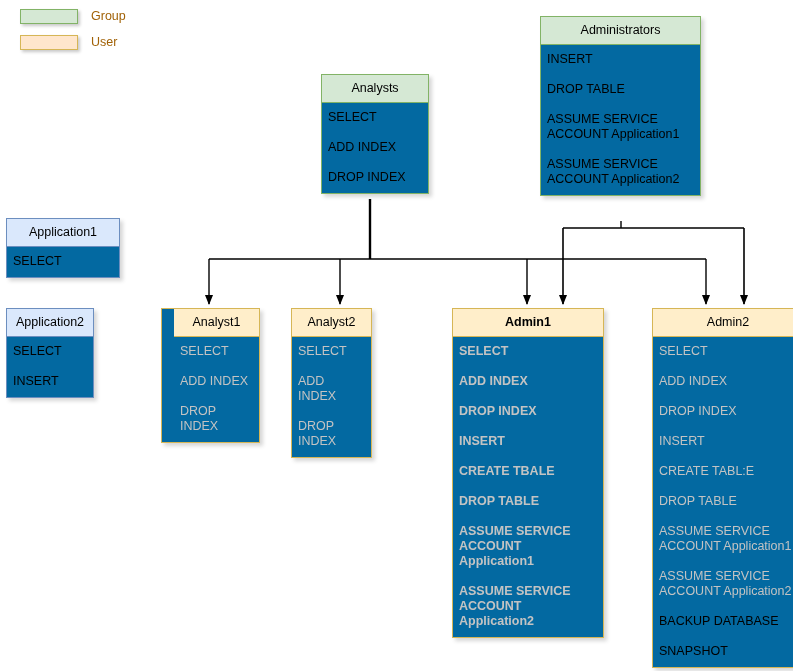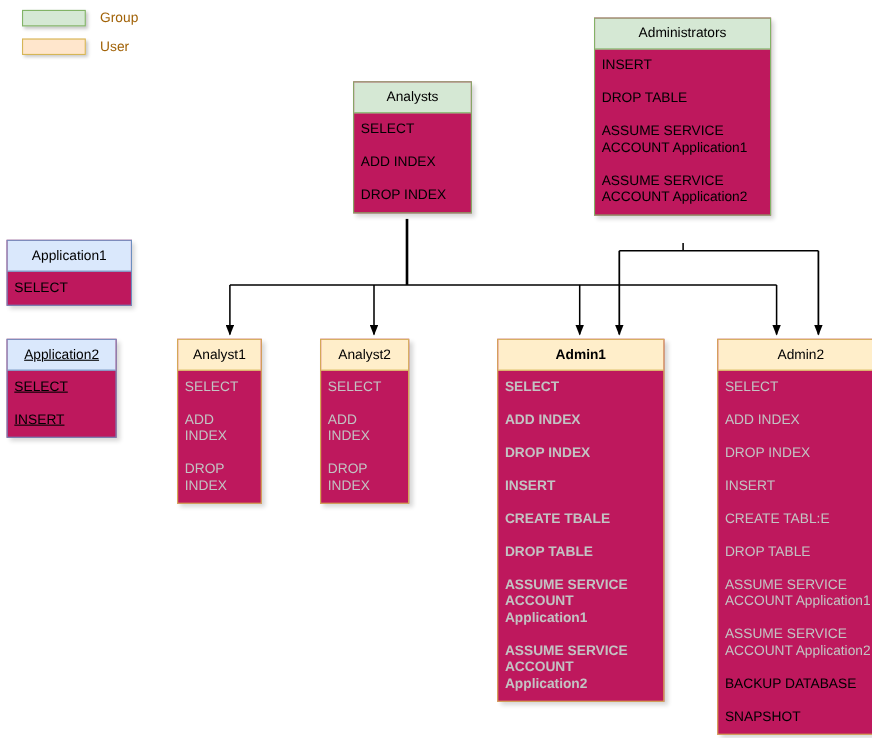--- a/index.html
+++ b/index.html
@@ -16,43 +16,43 @@
   .legend-row{display:flex;align-items:center;height:20px;margin-bottom:6px;}
   .swatch{width:58px;height:15px;border:1px solid #000;box-sizing:border-box;
           box-shadow:2px 2px 3px rgba(0,0,0,.22);}
   .sw-group{background:#d5e8d4;border-color:#82b366;}
   .sw-user{background:#ffe6cc;border-color:#d6b656;}
   .sw-svc{background:#dae8fc;border-color:#6c8ebf;}
   .legend-label{margin-left:13px;font-size:12.5px;color:#a16207;white-space:nowrap;}
 
   
   .node{position:absolute;box-sizing:border-box;border:1px solid #888;
-        background:#be185d;box-shadow:3px 3px 4px rgba(0,0,0,.16);}
+        background:#0369a1;box-shadow:3px 3px 4px rgba(0,0,0,.16);}
   .node .title{
     box-sizing:border-box;height:28px;line-height:27px;text-align:center;
     font-size:12.5px;color:#000;border-bottom:1px solid #888;
   }
   .node .body{padding:7px 6px 6px 6px;}
   .perm{font-size:12.5px;line-height:15px;color:#000;margin-bottom:15px;}
   .perm:last-child{margin-bottom:2px;}
   .perm.inherited{color:#c3c3c3;}
 
   .group-node{border-color:#82b366;}
   .group-node .title{background:#d5e8d4;border-bottom-color:#82b366;}
   .user-node{border-color:#d6b656;}
   .user-node .title{background:#ffeeca;border-bottom-color:#d6b656;}
   .svc-node{border-color:#6c8ebf;}
   .svc-node .title{background:#dae8fc;border-bottom-color:#6c8ebf;}
 
   
   #node-analysts       {left:321px;top:74px;width:108px;}
   #node-administrators {left:540px;top:16px;width:161px;}
   #node-application1   {left:6px;top:218px;width:114px;}
-  #node-application2   {left:6px;top:308px;width:100px;text-decoration:underline;}
-  #node-analyst1       {left:161px;top:308px;width:77px;}
+  #node-application2   {left:6px;top:308px;width:88px;}
+  #node-analyst1       {left:161px;top:308px;width:99px;padding-left:12px;}
   #node-analyst2       {left:291px;top:308px;width:81px;}
   #node-admin1         {left:452px;top:308px;width:152px;font-weight:bold;}
   #node-admin2         {left:652px;top:308px;width:152px;}
 
   svg.links{position:absolute;left:0;top:0;width:793px;height:671px;
             pointer-events:none;overflow:visible;}
 </style>
 </head>
 <body>
 

